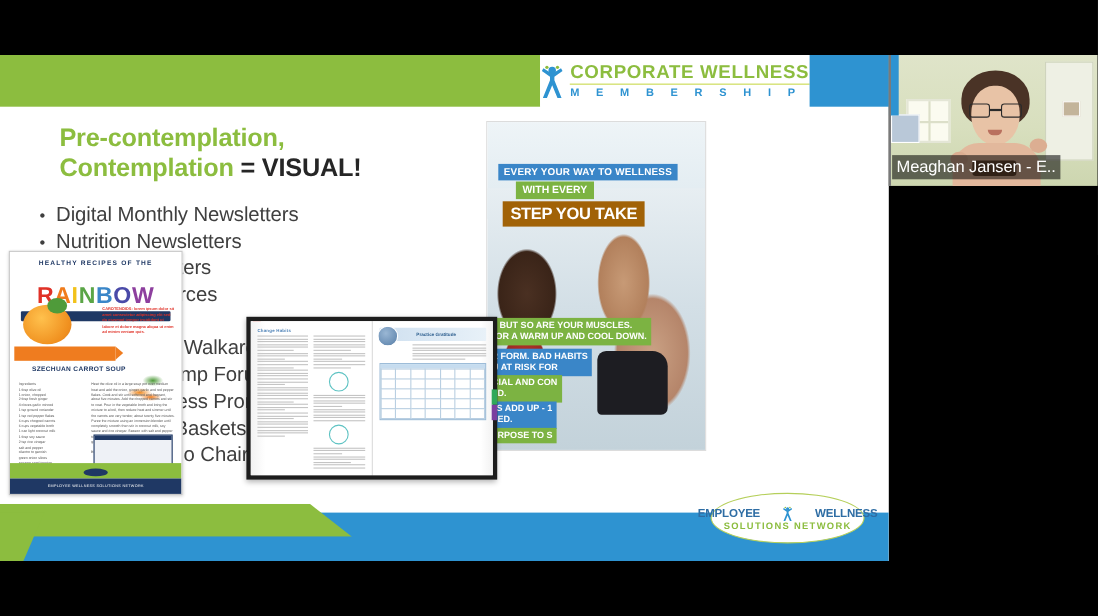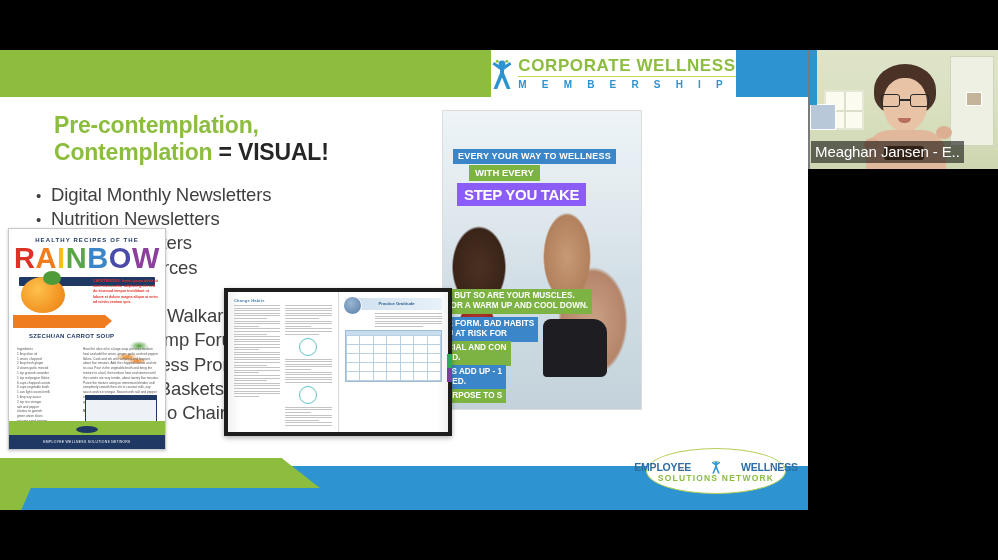--- a/index.html
+++ b/index.html
@@ -38,31 +38,31 @@
        radial-gradient(ellipse 44px 66px at 36px 96px,#4a3022 0%,#3a2418 58%,rgba(58,36,24,0) 62%),
        radial-gradient(ellipse 40px 74px at 124px 86px,#c79a76 0%,#b2805c 56%,rgba(178,128,92,0) 60%),
        radial-gradient(ellipse 58px 90px at 150px 150px,#caa184 0%,#b5856a 55%,rgba(181,133,106,0) 60%),
        radial-gradient(ellipse 30px 48px at 34px 160px,#b9352c 0%,#9c2b24 60%,rgba(156,43,36,0) 64%),
        linear-gradient(180deg,#e7eef2 0%,#d3dfe6 45%,#c3d2da 100%);
   }
   .poster .shorts { position:absolute; left:100px; top:148px; width:64px; height:58px; background:#1d1d22; border-radius:8px 14px 6px 4px; }
   .pbar { position:absolute; color:#fff; font-weight:bold; white-space:nowrap; line-height:1; }
   .pbar.blue { background:#3a86c8; }
   .pbar.green { background:#7cb342;text-align:center; }
-  .pbar.orange { background:#8b5cf6; }
+  .pbar.orange { background:#a16207; }
   .pb1 { left:10px; top:38px; font-size:9px; letter-spacing:.2px; padding:3px 5px; }
   .pb2 { left:26px; top:54px; font-size:9.5px; padding:3px 6px; }
   .pb3 { left:14px; top:72px; font-size:15px; padding:4px 7px; letter-spacing:-.3px; }
   .pbody { position:absolute; left:-6px; color:#fff; font-weight:bold; font-size:8.2px; line-height:1.25; padding:2px 4px; white-space:pre; }
 
   
   .flyer { position:absolute; left:8px; top:178px; width:158px; height:222px; background:#fff; border:1px solid #c8c8c8; box-shadow:0 1px 3px rgba(0,0,0,.22); overflow:hidden; }
   .flyer .fhead { text-align:center; padding-top:8px; }
   .fhead .hr1 { font-size:6px; font-weight:bold; color:#1f3864; letter-spacing:1.1px; }
-  .rainbow { font-size:29px; font-weight:bold; letter-spacing:.6px; line-height:1; margin-top:1px; }
+  .rainbow { font-size:21px; font-weight:bold; letter-spacing:.6px; line-height:1; margin-top:15px; }
   .rainbow span:nth-child(1){color:#e03127;} .rainbow span:nth-child(2){color:#f07c1b;}
   .rainbow span:nth-child(3){color:#f2c21b;} .rainbow span:nth-child(4){color:#5aa546;}
   .rainbow span:nth-child(5){color:#3a86c8;} .rainbow span:nth-child(6){color:#4a4aa8;}
   .rainbow span:nth-child(7){color:#8d3f9e;}
   .fband { margin:4px 10px 0; height:9px; background:#1f3864; border-radius:1px; }
   .forange { position:absolute; left:4px; top:86px; width:92px; height:13px; background:#ef7c1f; }
   .forange:after { content:""; position:absolute; right:-7px; top:0; border-top:6.5px solid transparent; border-bottom:6.5px solid transparent; border-left:7px solid #ef7c1f; }
   .fveg { position:absolute; left:12px; top:48px; width:44px; height:36px; border-radius:50%; background:radial-gradient(circle at 38% 34%,#ffc14d,#f0901f 70%,#d9781a); }
   .fveg:after{ content:""; position:absolute; left:22px; top:-6px; width:18px; height:14px; border-radius:50%; background:#4f9b3a; }
   .fcarrot { position:absolute; right:8px; top:112px; width:42px; height:26px;

